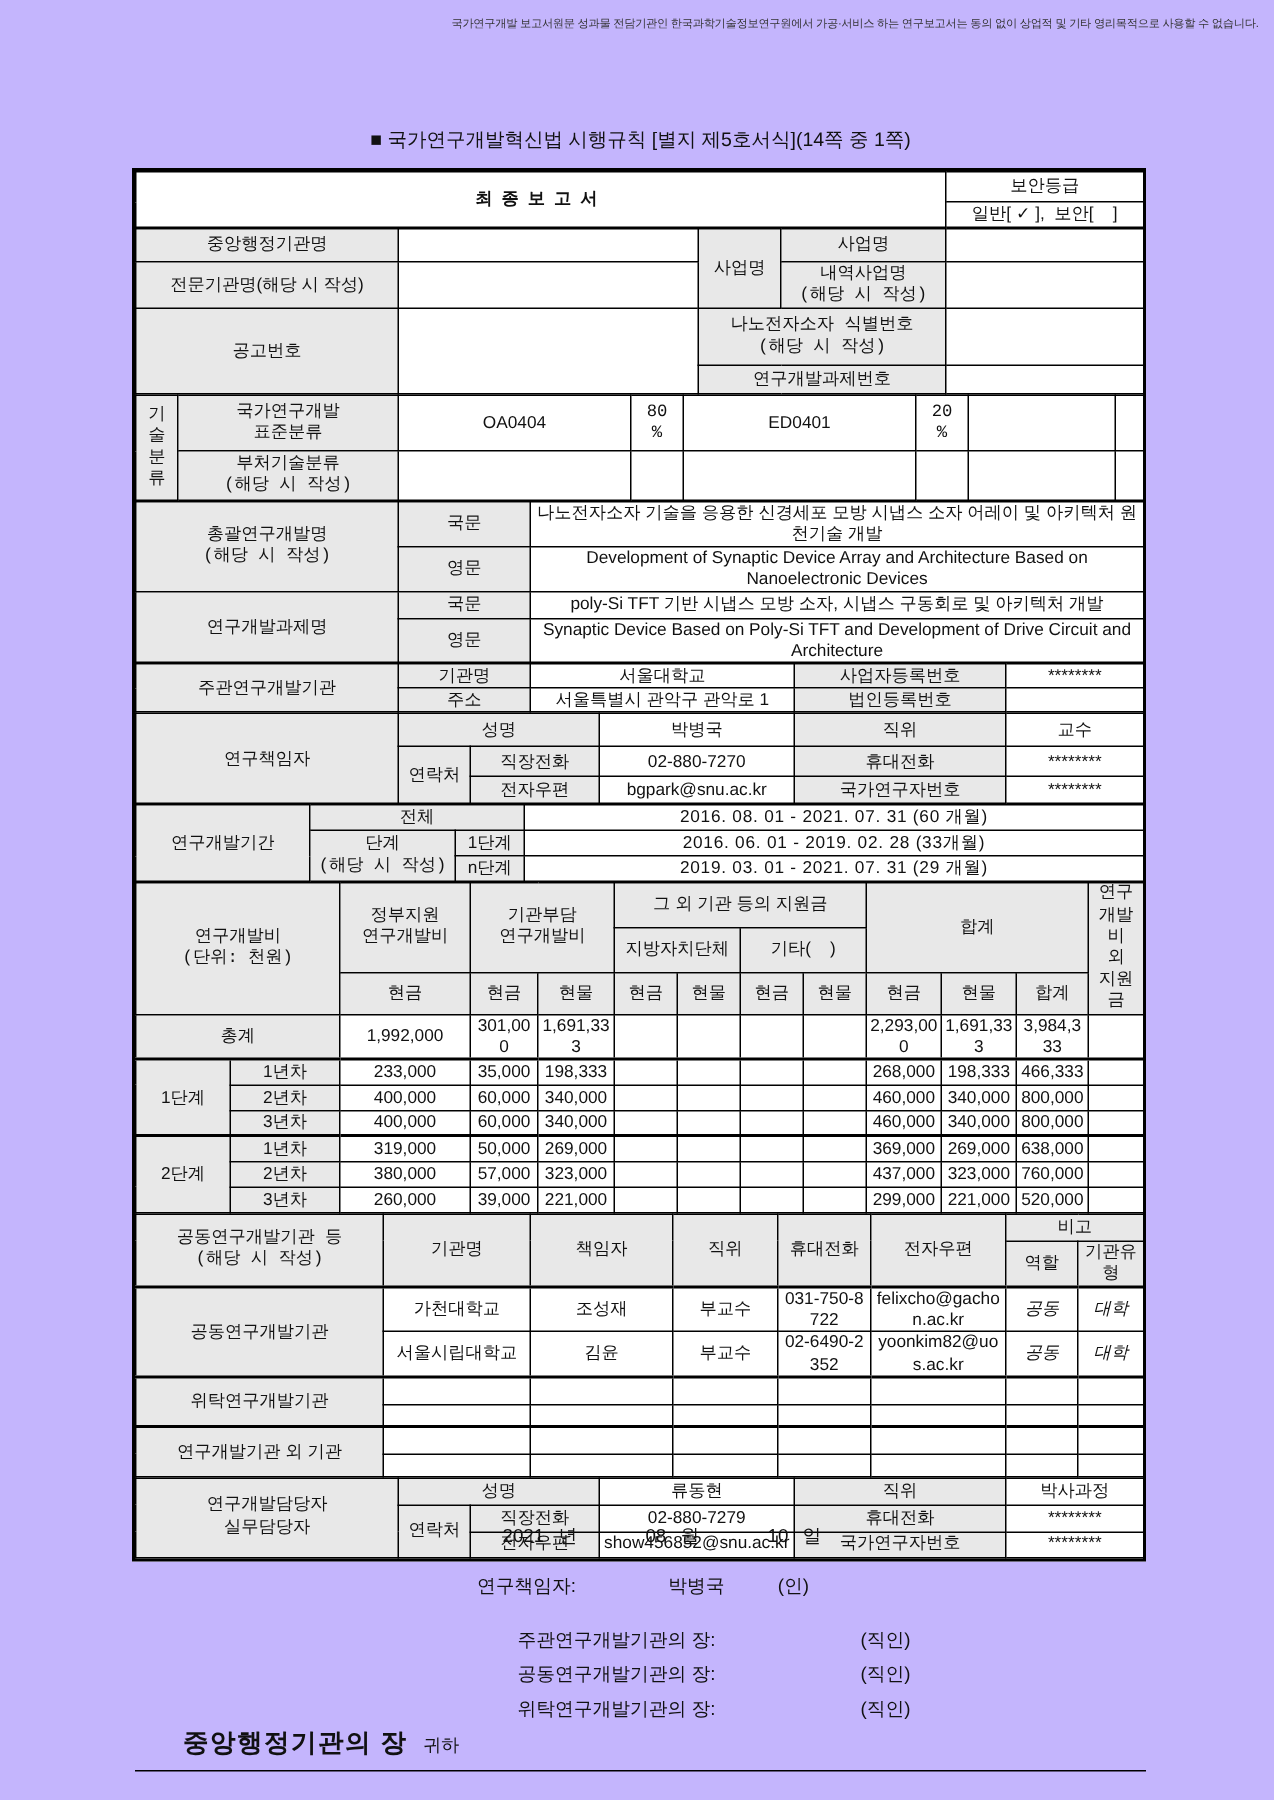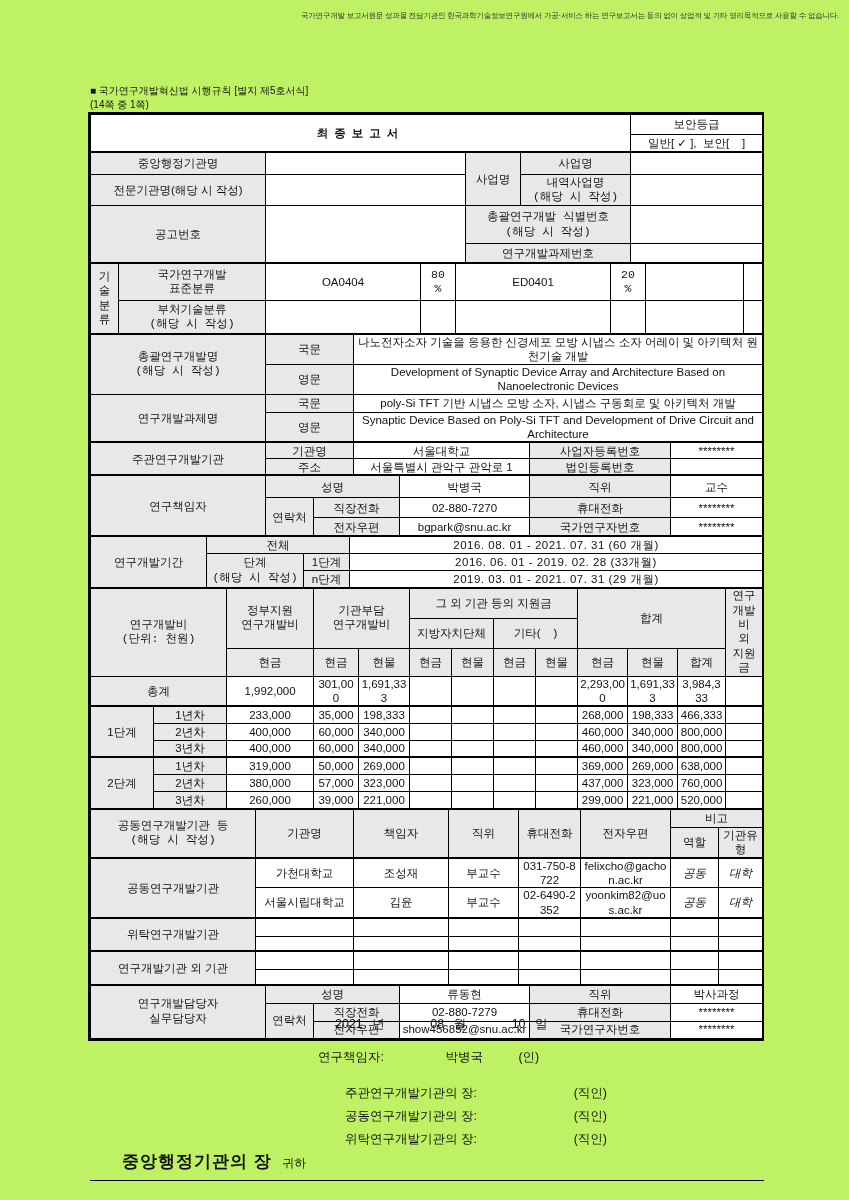--- a/index.html
+++ b/index.html
@@ -1,19 +1,19 @@
 <!DOCTYPE html>
 <html><head>
 <meta charset="utf-8">
 <style>
   html,body { margin:0; padding:0; background:#f2f2f2; }
-  .page { position:relative; width:849px; height:1200px; background:#bef264;
+  .page { position:relative; width:849px; height:1200px; background:#c4b5fd;
           font-family:"Liberation Sans", sans-serif; color:#111; overflow:hidden; margin:0 auto; }
   .notice { position:absolute; top:11px; right:10px; font-size:7.5px; color:#333; letter-spacing:-0.2px; }
-  .rule { position:absolute; top:84px; left:90px; width:674px; display:flex; justify-content:center; font-size:10px;flex-direction:column; }
+  .rule { position:absolute; top:84px; left:90px; width:674px; display:flex; justify-content:center; font-size:13px; }
   .frame { position:absolute; top:112px; left:88px; width:676px; border:2px solid #000; box-sizing:border-box; background:#fff; }
 
   table.sect { border-collapse:collapse; table-layout:fixed; width:100%; }
   table.sect td { border:1px solid #000; font-size:11.5px; text-align:center; vertical-align:middle;
                   padding:0 2px; overflow:hidden; word-wrap:break-word; line-height:1.25; }
   .g   { background:#e8e8e8; }
   .pl  { white-space:pre-line;font-family:Liberation Mono, monospace; }
   .pre { white-space:pre; }
   .l   { text-align:left; }
   .r   { text-align:right; }
@@ -92,21 +92,21 @@
       <tr style="height:31px">
         <td class="g">전문기관명(해당 시 작성)</td>
         <td></td>
         <td class="g pl">내역사업명
 (해당 시 작성)</td>
         <td></td>
       </tr>
       <tr style="height:38px">
         <td class="g" rowspan="2">공고번호</td>
         <td rowspan="2"></td>
-        <td class="g pl" colspan="2">총괄연구개발 식별번호
+        <td class="g pl" colspan="2">나노전자소자 식별번호
 (해당 시 작성)</td>
         <td></td>
       </tr>
       <tr style="height:19px">
         <td class="g" colspan="2">연구개발과제번호</td>
         <td></td>
       </tr>
     </tbody>
       </table>
 

